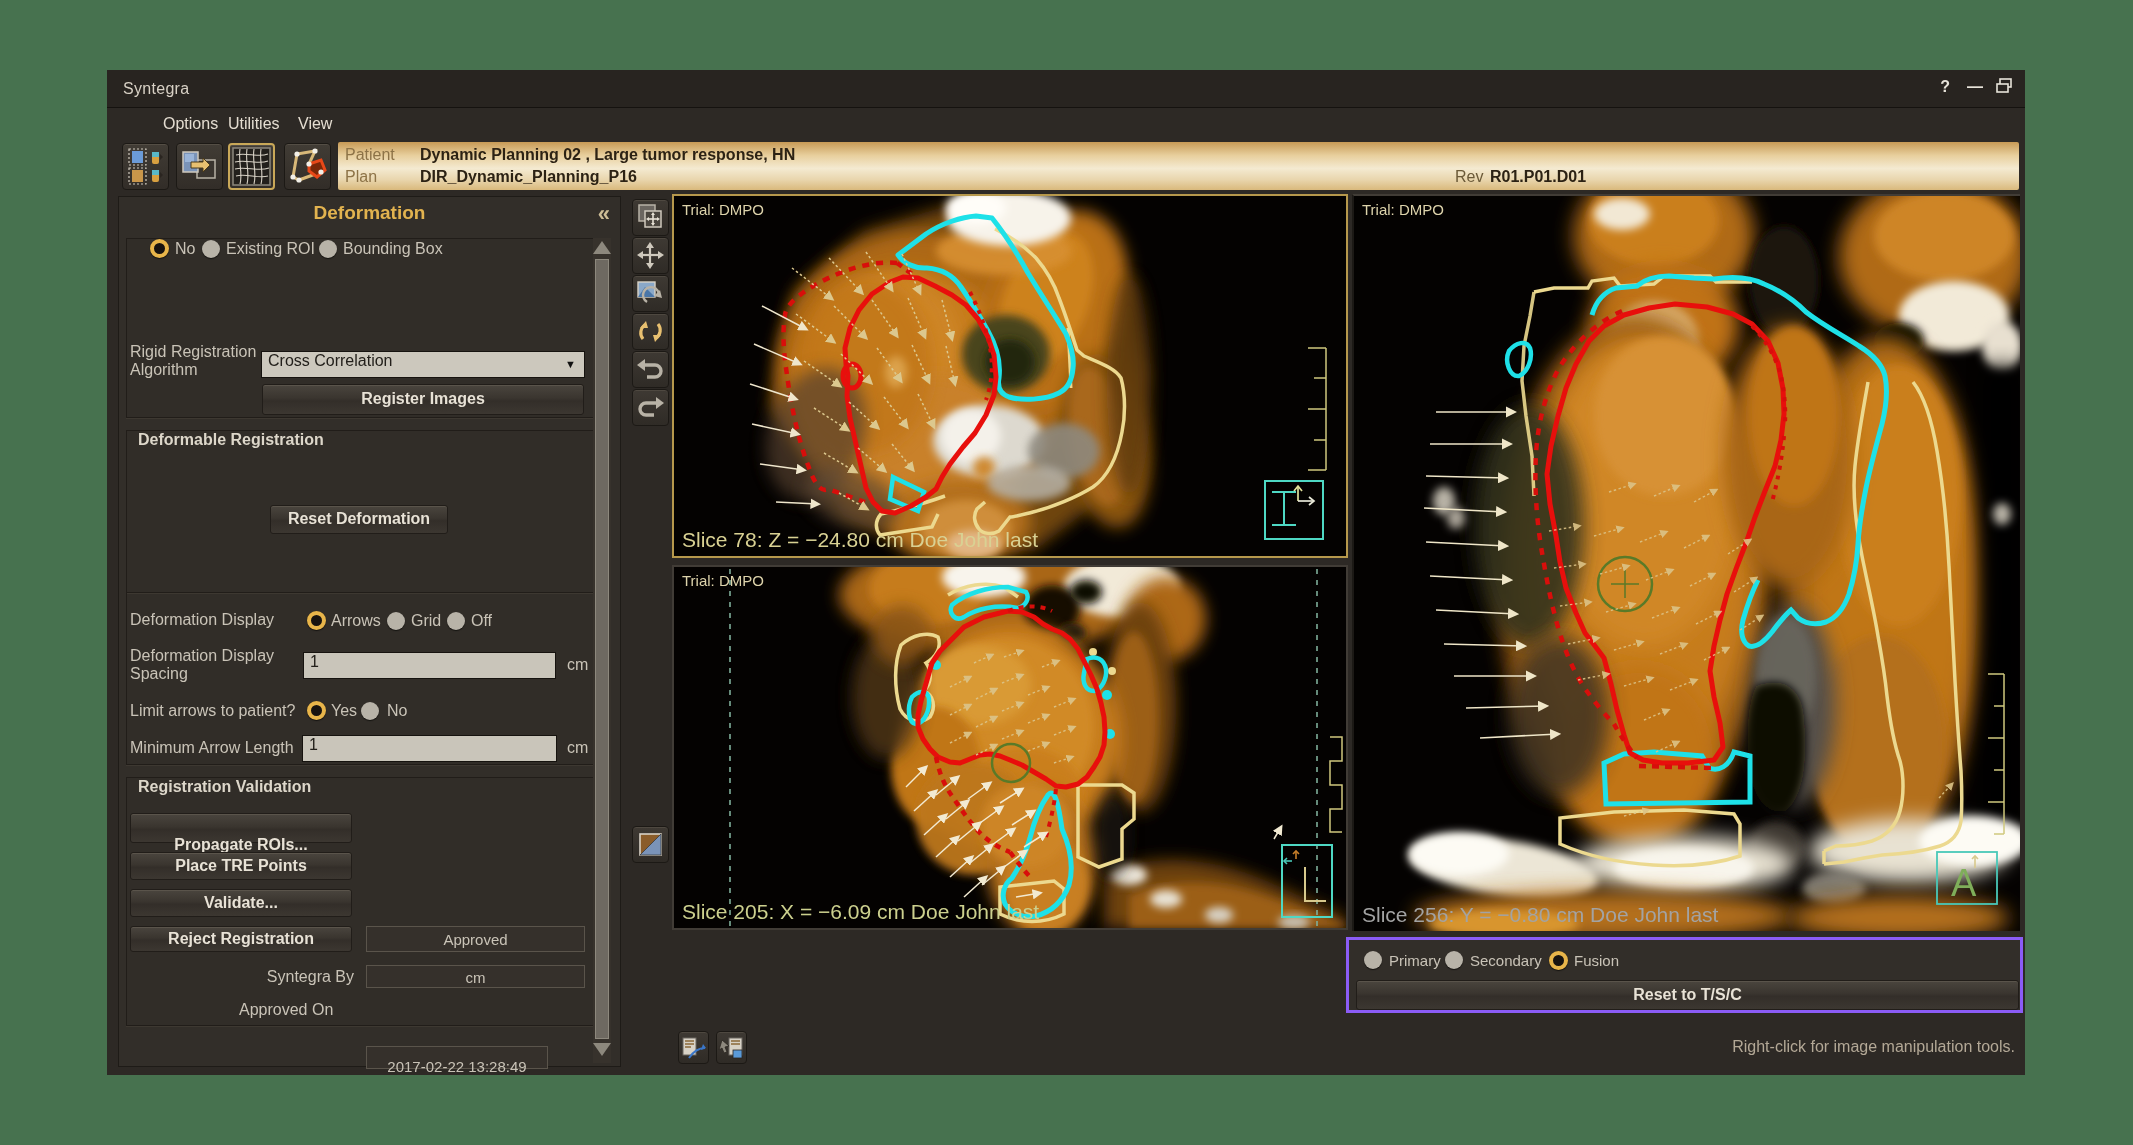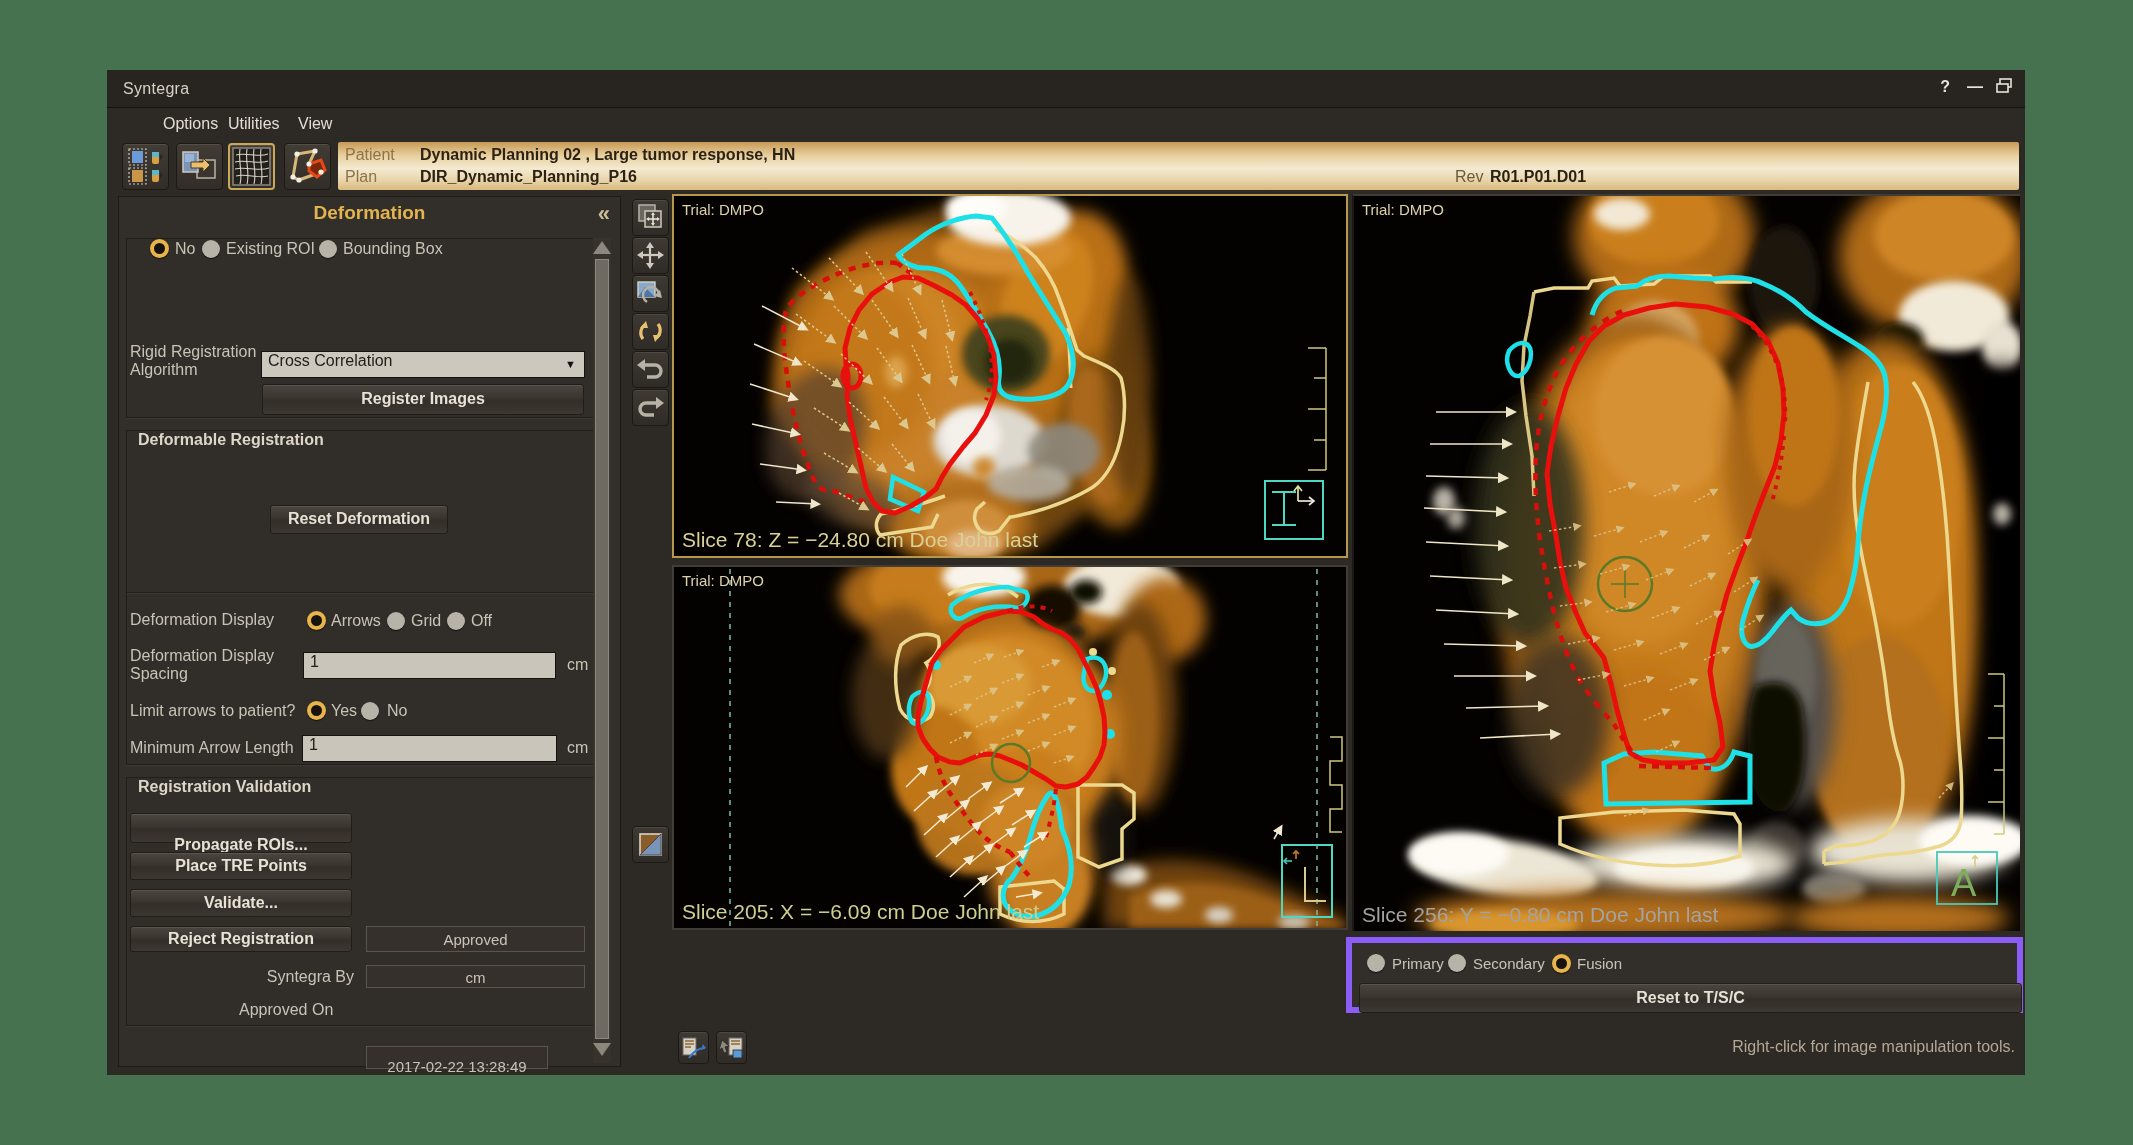--- a/index.html
+++ b/index.html
@@ -28,21 +28,21 @@
 .inp { position:absolute; background:#c9c5ba; border:1px solid #16130f; color:#23201b; font-size:16px; padding-left:6px; }
 .radio { position:absolute; width:18px; height:18px; border-radius:50%; background:#b8b3a8; box-shadow:0 1px 1px #151310; }
 .radio.on { background:#171310; border:4px solid #e8b54a; width:19px; height:19px; box-shadow:0 1px 1px #151310; }
 .vtool { position:absolute; left:525px; width:37px; height:37px; background:linear-gradient(180deg,#3e3933,#2f2b26); border:1px solid #1c1915; border-radius:4px; box-shadow:inset 0 1px 0 #4e4840; }
 .vp { position:absolute; background:#000; }
 #vp1 { left:565px; top:124px; width:676px; height:364px; border:2px solid #b6984c; }
 #vp2 { left:565px; top:495px; width:676px; height:365px; border:2px solid #413c36; }
 #vp3 { left:1245px; top:124px; width:668px; height:737px; border-top:2px solid #413c36; border-left:2px solid #1c1915; }
 .trial { position:absolute; left:8px; top:5px; color:#ddd3ab; font-size:15px; }
 .slice { position:absolute; left:8px; bottom:4px; font-size:21px; }
-#fpanel { font-size:15px; position:absolute; left:1239px; top:867px; width:677px; height:76px; background:#322e29; border:6px solid #8b5cf6; }
+#fpanel { font-size:15px; position:absolute; left:1239px; top:867px; width:677px; height:76px; background:#322e29; border:3px solid #8b5cf6; }
 #rclick { position:absolute; right:10px; top:968px; color:#b3a896; font-size:16px; }
 svg { display:block; }
 </style>
 </head>
 <body>
 <div id="win">
   <div id="titlebar">
     <span class="t">Syntegra</span>
     <span class="ic" style="right:75px;">?</span>
     <span class="ic" style="right:42px;">—</span>

